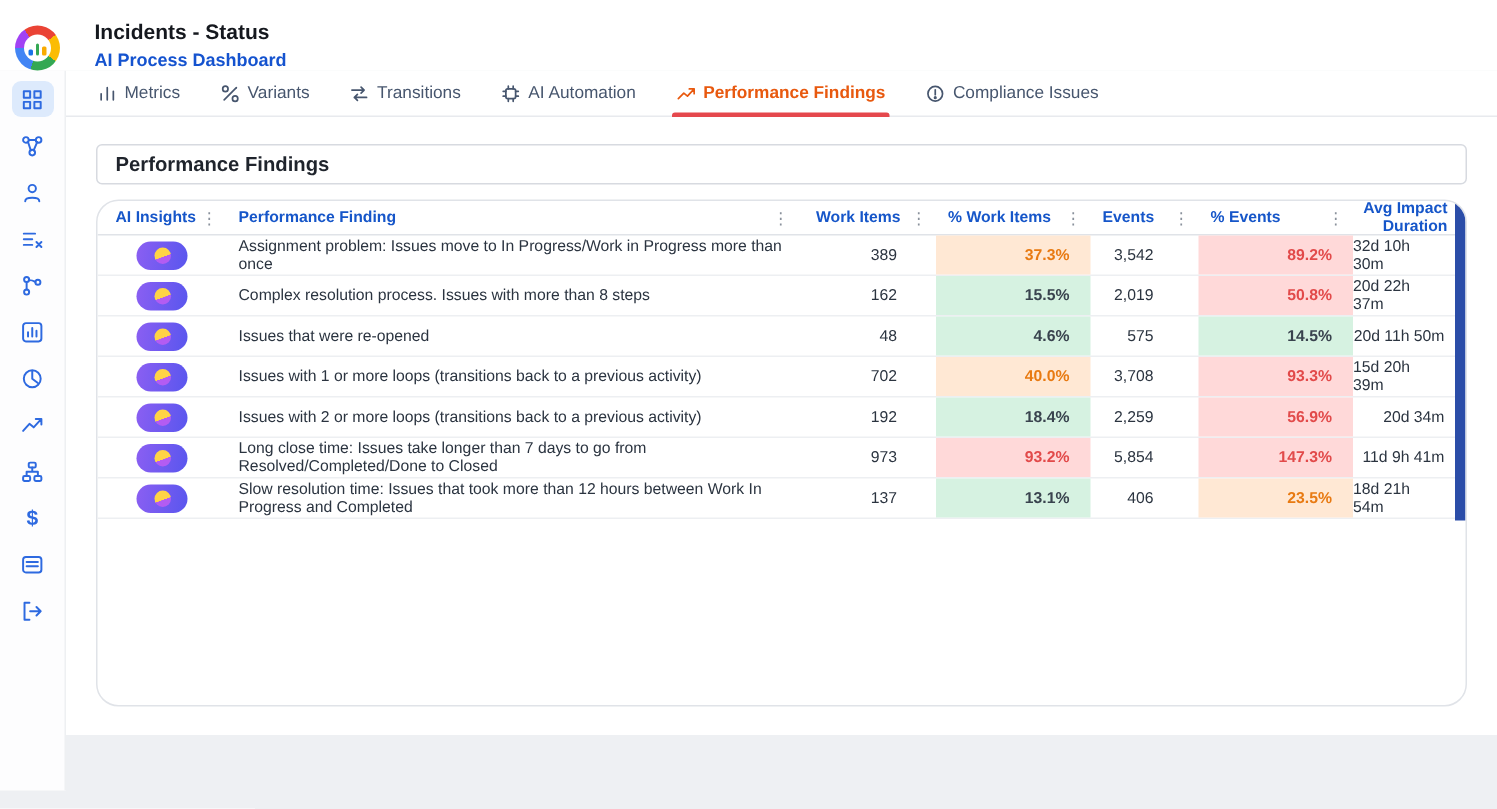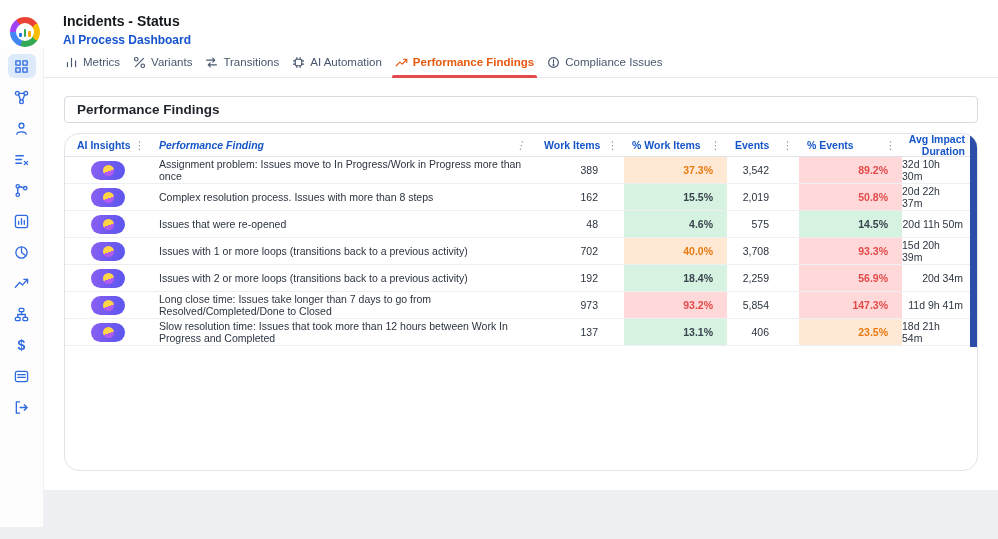--- a/index.html
+++ b/index.html
@@ -34,41 +34,41 @@
     display: flex; flex-direction: column; align-items: center; padding-top: 7px; gap: 7px; z-index: 2;
   }
   .side-item { width: 28px; height: 24px; border: none; background: transparent; border-radius: 6px;
     color: #2e6ae0; display: flex; align-items: center; justify-content: center; cursor: pointer; }
   .side-item.active { background: #ddeafc; }
   .side-item svg { width: 15px; height: 15px; stroke: currentColor; fill: none; stroke-width: 1.4; stroke-linecap: round; stroke-linejoin: round; }
   .side-item .dollar { font-size: 14px; font-weight: bold; }
 
   
   .main { position: absolute; top: 47px; left: 44px; width: 954px; height: 443px; background: #fff; }
-  .tabbar { height: 31px; border-bottom: 1px solid #e8eaee; display: flex; align-items: center; padding-left: 21px; gap: 13px; }
+  .tabbar { height: 31px; border-bottom: 1px solid #e8eaee; display: flex; align-items: center; padding-left: 21px; gap: 27px; }
   .tab { display: flex; align-items: center; gap: 5px; font-size: 11.5px; color: #47566e;
     height: 100%; position: relative; background: none; border: none; cursor: pointer; font-family: inherit; }
   .tab svg { width: 13px; height: 13px; stroke: currentColor; fill: none; stroke-width: 1.4; stroke-linecap: round; stroke-linejoin: round; }
   .tab.active { color: #e8590f; font-weight: bold; }
   .tab.active::after { content: ""; position: absolute; bottom: -1px; left: -3px; right: -3px; height: 3px;
     background: #e5484d; border-radius: 2px 2px 0 0; }
 
   .content { padding: 18px 20px 0 20px; }
   .section-box { border: 1px solid #d7dae0; border-radius: 4px; height: 27px;
     display: flex; align-items: center; padding-left: 12px;
     font-size: 13.5px; font-weight: bold; color: #1f242c; margin-bottom: 10px; }
 
   
   .table-wrap { border: 1px solid #e0e3e8; border-radius: 15px; height: 338px; position: relative; overflow: hidden; background: #fff; }
   .thead { display: flex; align-items: center; height: 23px; border-bottom: 1px solid #e0e3e8; }
   .th { font-size: 10.5px; font-weight: bold; color: #1656c9; display: flex; align-items: center; justify-content: space-between; }
   .kebab { color: #8a919c; font-size: 11px; font-weight: normal; cursor: pointer; padding: 0 2px; }
 
   .col-ai  { width: 86px;  padding: 0 4px 0 12px; }
-  .col-finding { flex: 1;  padding: 0 6px 0 8px; font-style: italic; }
+  .col-finding { flex: 1;  padding: 0 6px 0 8px; }
   .col-wi  { width: 90px;  padding: 0 4px 0 10px; }
   .col-pwi { width: 103px; padding: 0 4px 0 8px; }
   .col-ev  { width: 72px;  padding: 0 4px 0 8px; }
   .col-pev { width: 103px; padding: 0 4px 0 8px; }
   .col-avg { width: 75px;  padding-right: 12px; justify-content: flex-end; text-align: right; line-height: 1.15; }
 
   .row { display: flex; align-items: stretch; height: 27px; border-bottom: 1px solid #edeff2; font-size: 10.5px; color: #2b3440; }
   .cell { display: flex; align-items: center; }
   .ai-cell { width: 86px; justify-content: center; }
   .finding-cell { flex: 1; padding-left: 8px; }

